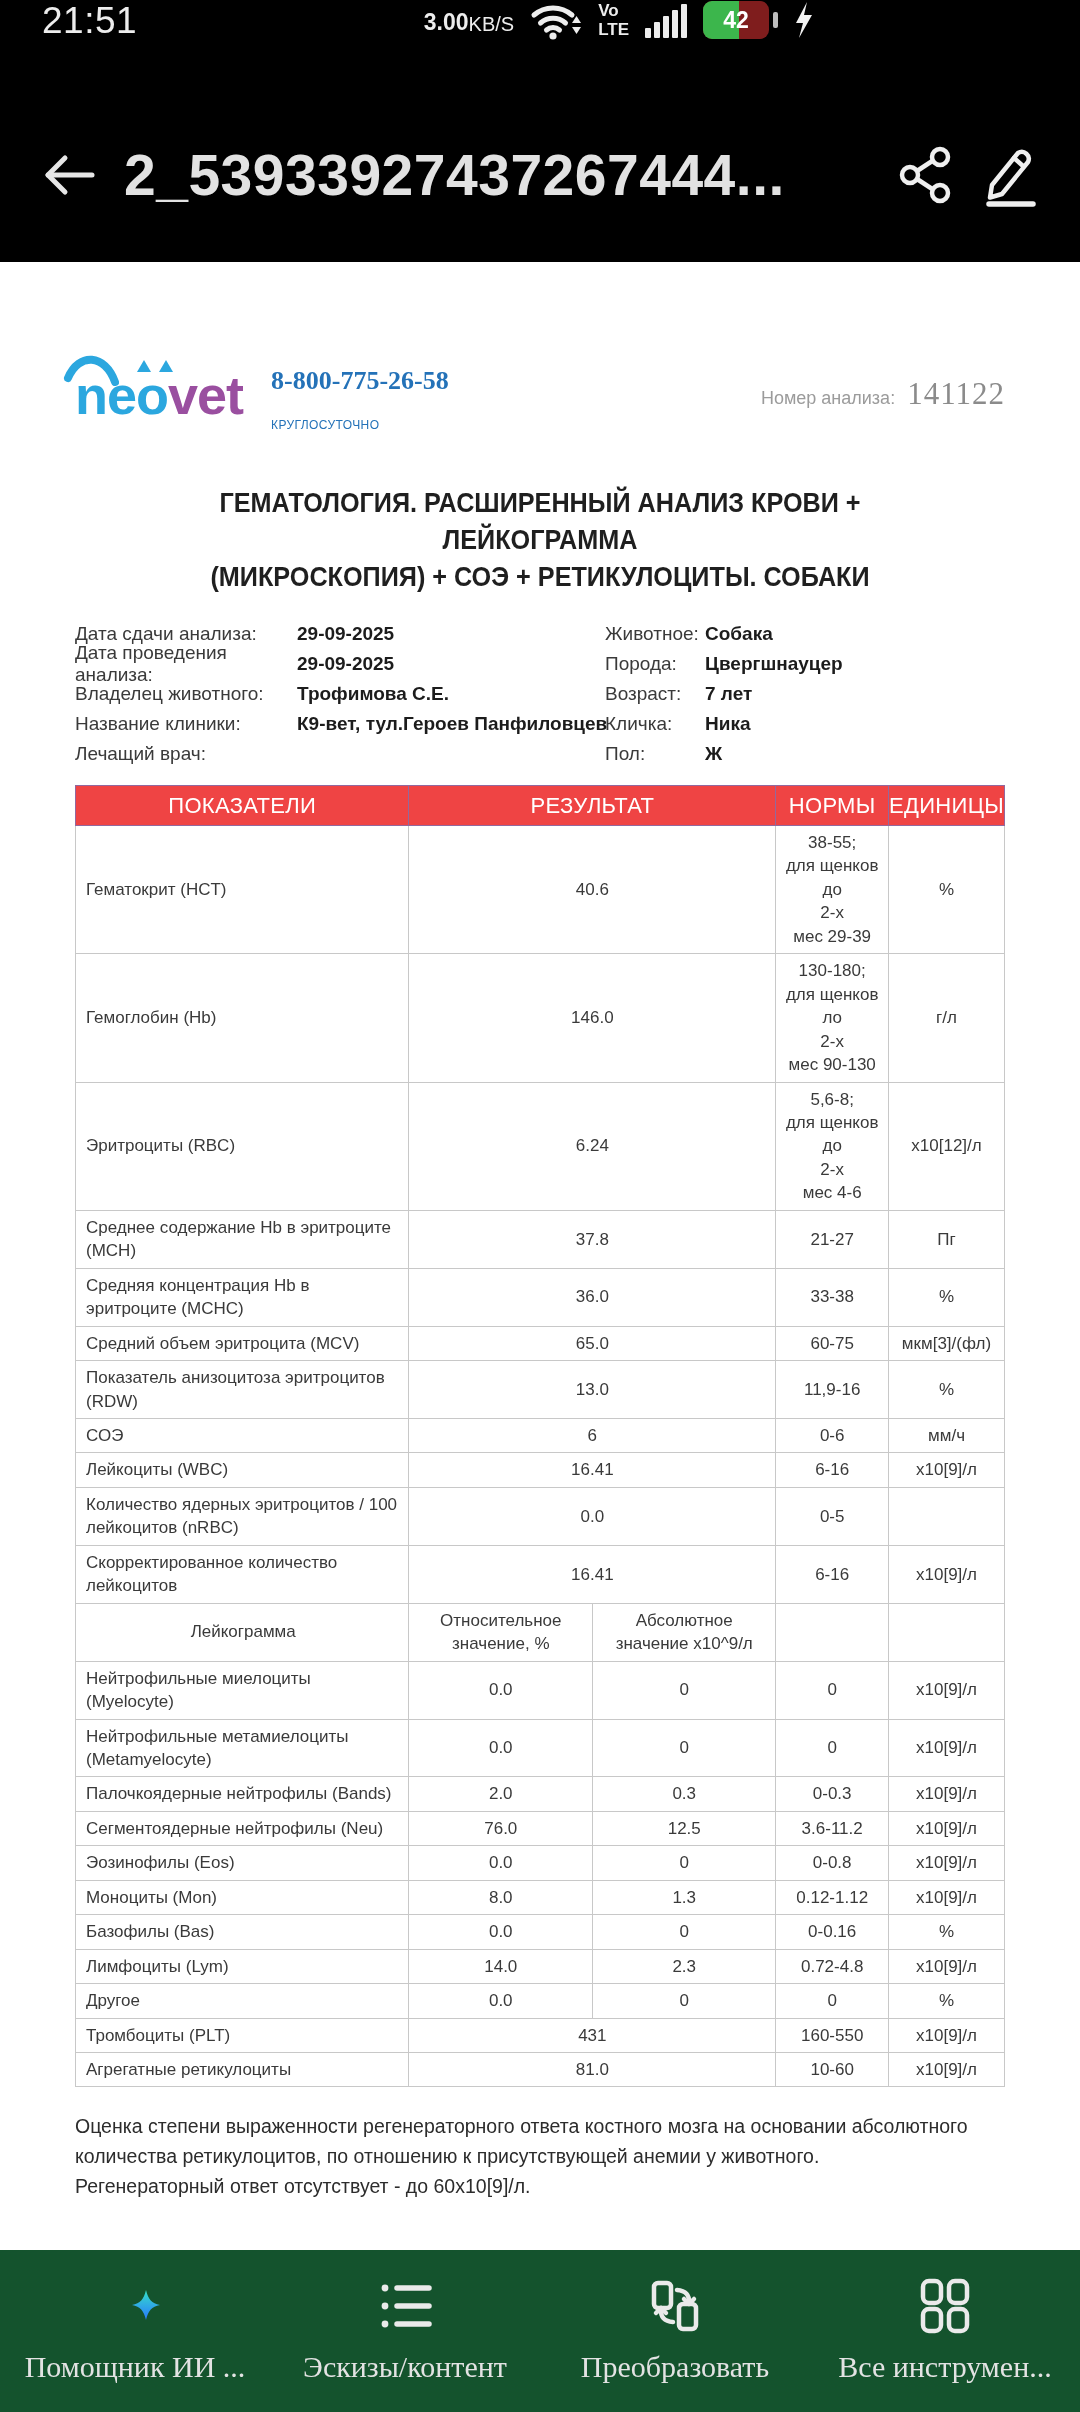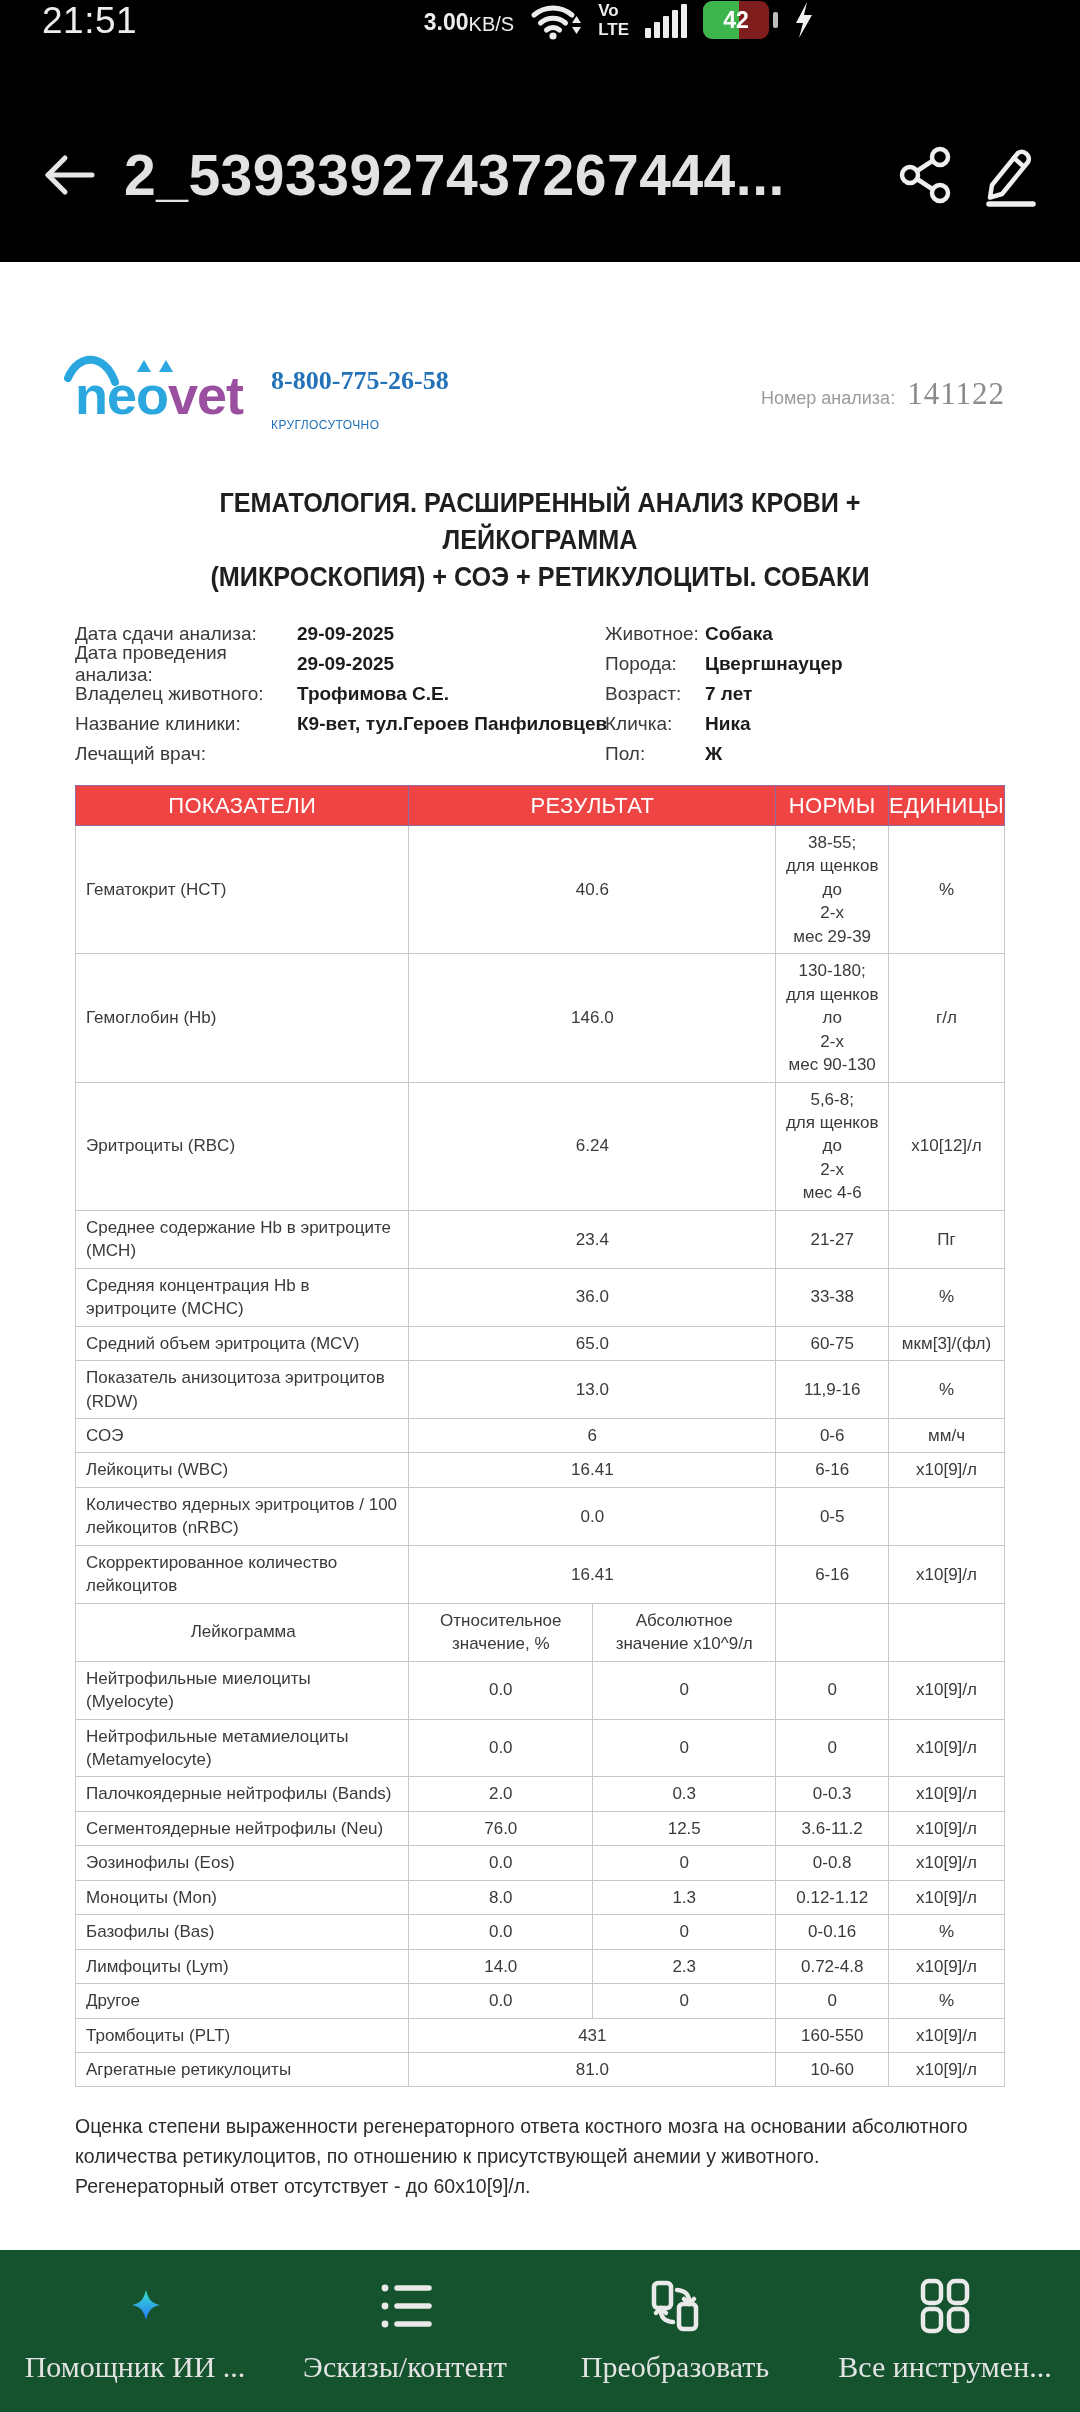--- a/index.html
+++ b/index.html
@@ -268,21 +268,21 @@
           <td class="name">Эритроциты (RBC)</td>
           <td class="result" colspan="2">6.24</td>
           <td class="norm">5,6-8;
 для щенков до
 2-х
 мес 4-6</td>
           <td class="unit">x10[12]/л</td>
         </tr>
         <tr>
           <td class="name">Среднее содержание Hb в эритроците (MCH)</td>
-          <td class="result" colspan="2">23.4</td>
+          <td class="result" colspan="2">37.8</td>
           <td class="norm">21-27</td>
           <td class="unit">Пг</td>
         </tr>
         <tr>
           <td class="name">Средняя концентрация Hb в эритроците (MCHC)</td>
           <td class="result" colspan="2">36.0</td>
           <td class="norm">33-38</td>
           <td class="unit">%</td>
         </tr>
         <tr>

